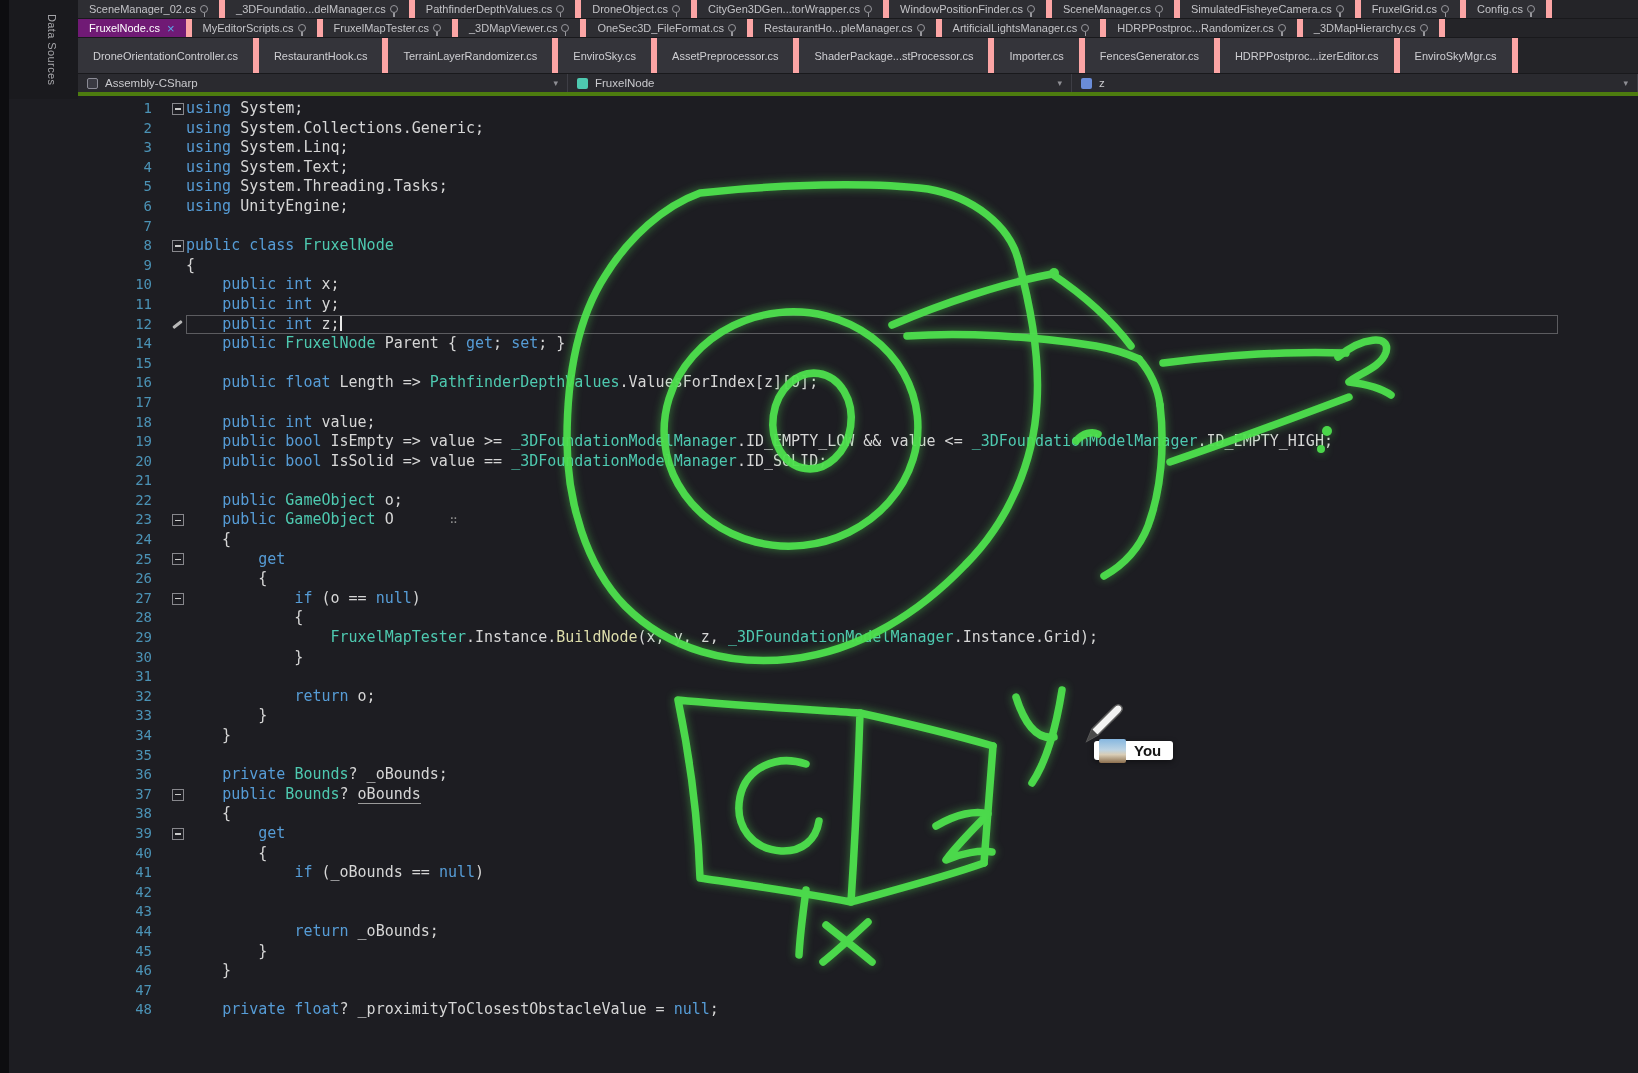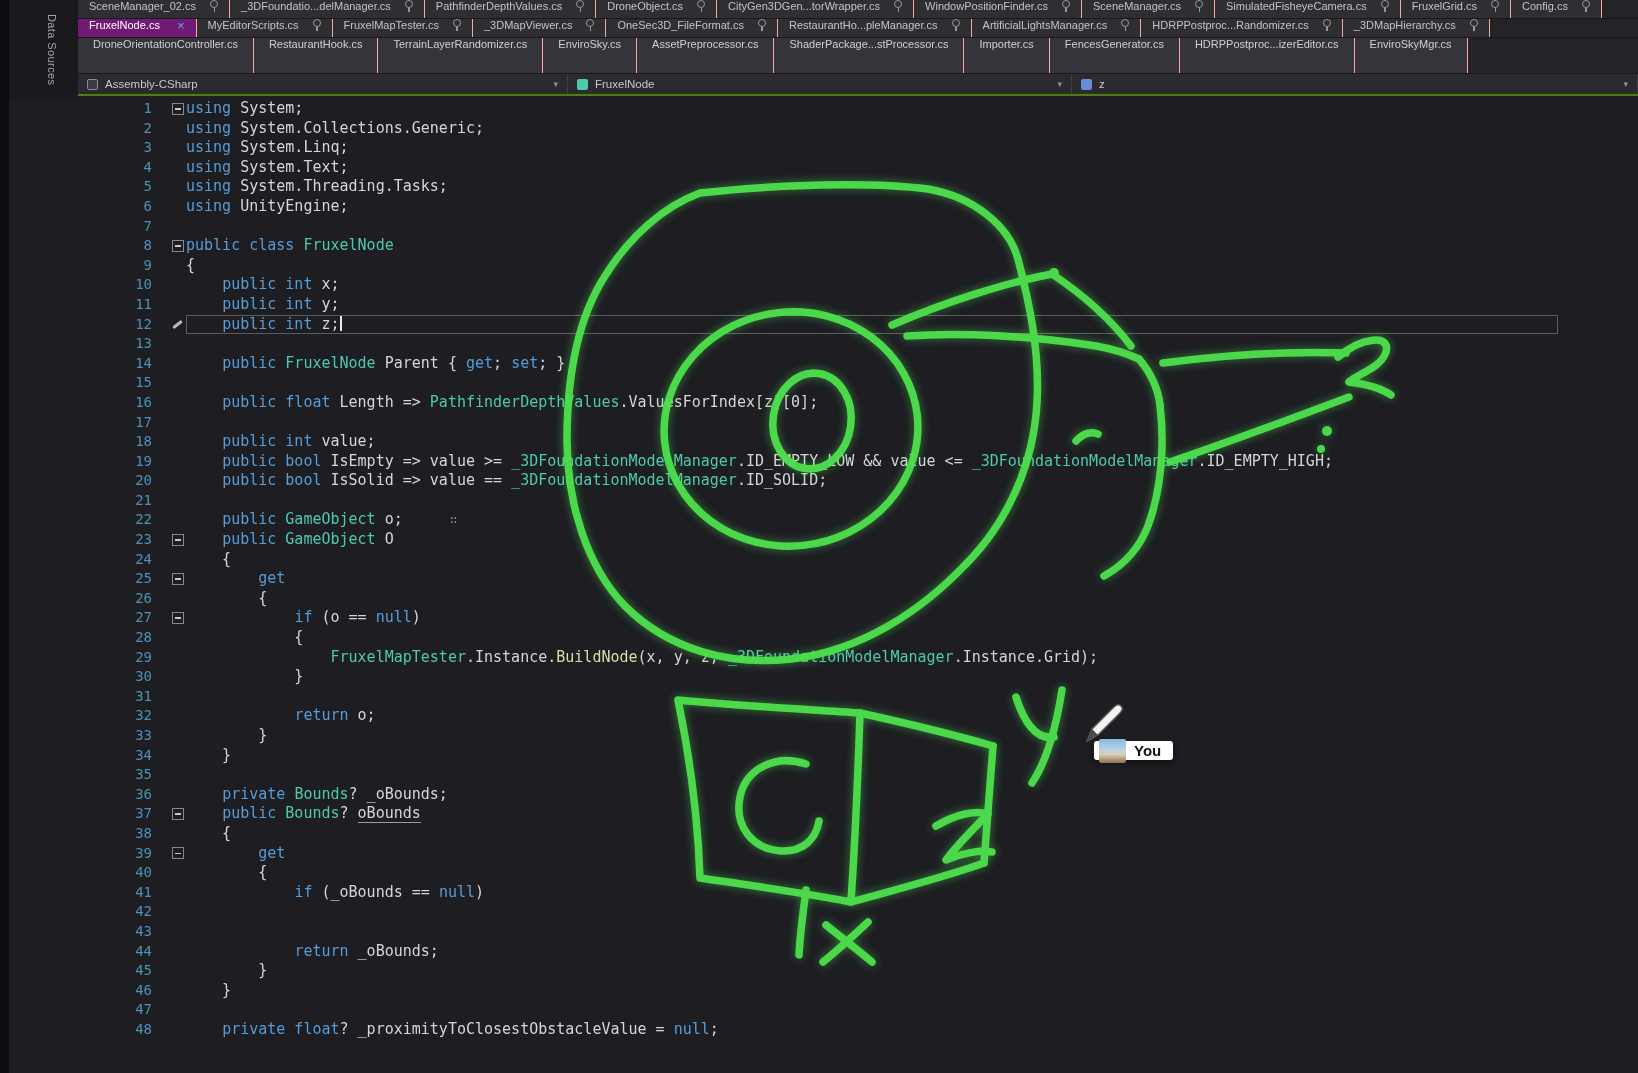--- a/index.html
+++ b/index.html
@@ -10,30 +10,30 @@
   
   .left-strip{position:absolute;left:0;top:0;width:9px;height:100%;background:#0d0d10;z-index:6}
   .side-left{position:absolute;left:0;top:0;width:78px;height:99px;background:#1a1a1e;z-index:5}
   .vtab{position:absolute;left:46px;top:14px;writing-mode:vertical-rl;font-size:11px;color:#a6a6aa;
         letter-spacing:.4px;z-index:7;cursor:pointer}
 
   
   .tabs-area{position:absolute;left:78px;top:0;right:0;z-index:5}
   .tab-row{display:flex;height:19px;background:#242428;border-bottom:1px solid #19191c;overflow:hidden}
   .tab-row.row4{height:36px}
-  .tab{display:flex;gap:14px;padding:0 11px;background:#2e2e33;
-       border-right:1px solid #fca5a5;color:#c3c3c7;font-size:11px;white-space:nowrap;cursor:pointer}
+  .tab{display:flex;align-items:center;gap:4px;padding:0 11px;background:#2e2e33;
+       border-right:6px solid #fca5a5;color:#c3c3c7;font-size:11px;white-space:nowrap;cursor:pointer}
   .tab.active{background:#701a75;color:#fff;font-weight:normal}
   .tab-row.row4 .tab{background:#34343a;color:#cfcfd3;padding:0 15px}
   .tpin{width:8px;height:8px;border:1px solid #97979c;border-radius:50%;position:relative;flex:0 0 auto}
   .tpin::after{content:"";position:absolute;left:2.5px;top:7px;width:1.5px;height:4px;background:#97979c}
   .tclose{color:#5aa7e8;font-size:13px;line-height:1;margin-left:3px}
 
   
-  .nav-bar{display:flex;height:22px;background:#2a2a2f;border-bottom:2px solid #4d7c0f}
+  .nav-bar{display:flex;height:22px;background:#2a2a2f;border-bottom:4px solid #4d7c0f}
   .combo{display:flex;align-items:center;gap:7px;padding:0 9px;border-right:1px solid #3e3e45;
          color:#c9c9cd;font-size:11.5px;cursor:pointer}
   .combo .arrow{margin-left:auto;color:#8f8f95;font-size:9px}
   #combo-project{width:490px}
   #combo-type{width:504px}
   #combo-member{flex:1}
   .ic{width:11px;height:11px;border-radius:2px;flex:0 0 auto}
   .ic-proj{border:1px solid #8c8c96;background:#3a3a42}
   .ic-class{background:var(--type,#4ec9b0)}
   .ic-member{background:#6a8cd8}
@@ -279,25 +279,20 @@
           <span class="code"><span class="tok-p">    </span><span class="tok-k">public int</span><span class="tok-p"> y;</span></span>
         </div>
         <div class="code-line current">
           <span class="ln">12</span>
           <span class="mg">
             <span class="edit-pencil"></span>
           </span>
           <span class="code"><span class="tok-p">    </span><span class="tok-k">public int</span><span class="tok-p"> z;</span><span class="caret"></span></span>
         </div>
         <div class="code-line">
-          <span class="ln">13</span>
-          <span class="mg"></span>
-          <span class="code"></span>
-        </div>
-        <div class="code-line">
           <span class="ln">14</span>
           <span class="mg"></span>
           <span class="code"><span class="tok-p">    </span><span class="tok-k">public</span><span class="tok-p"> </span><span class="tok-t">FruxelNode</span><span class="tok-p"> Parent { </span><span class="tok-k">get</span><span class="tok-p">; </span><span class="tok-k">set</span><span class="tok-p">; }</span></span>
         </div>
         <div class="code-line">
           <span class="ln">15</span>
           <span class="mg"></span>
           <span class="code"></span>
         </div>
         <div class="code-line">

